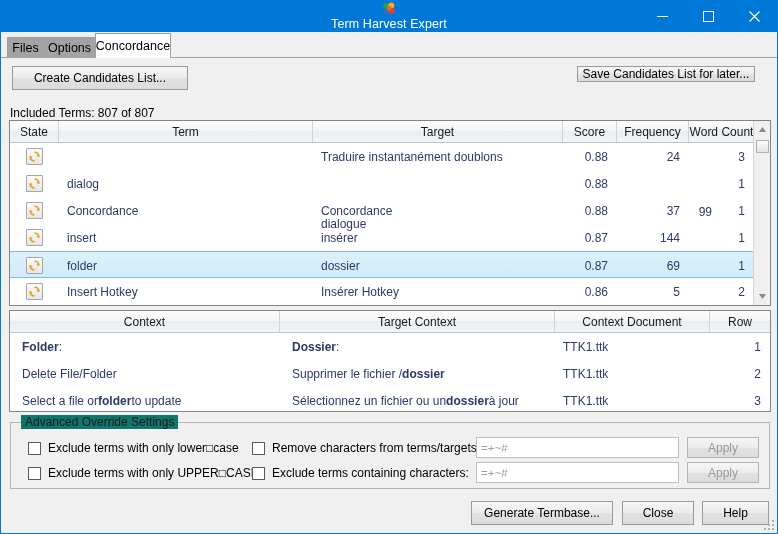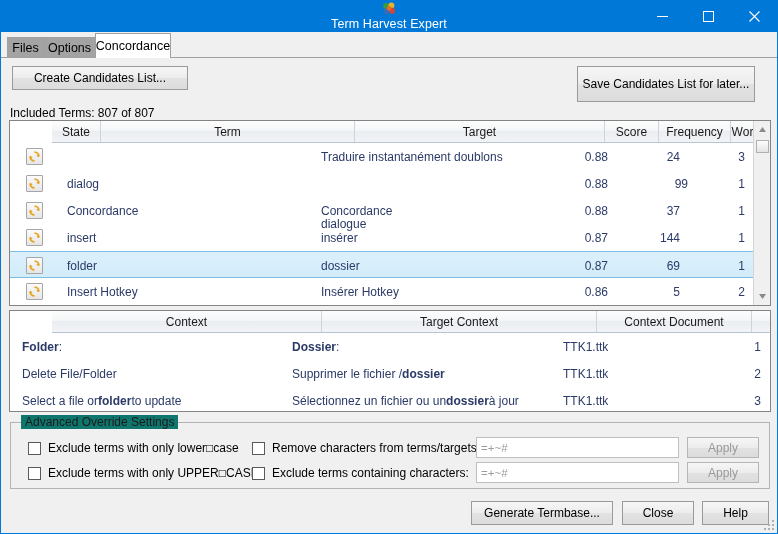--- a/index.html
+++ b/index.html
@@ -105,21 +105,20 @@
     font-size: 12px;
     color: #000;
   }
   
   .grid {
     position: absolute;
     background: #ffffff;
     border: 1px solid #848484;
     box-sizing: border-box;
     overflow: hidden;
-    padding-left: 42px;
   }
   .grid-head {
     height: 22px;
     background: linear-gradient(to bottom,#fdfdfd 0%,#f3f5f7 48%,#eaedf1 50%,#f2f4f7 100%);
     border-bottom: 1px solid #b8c4d0;
     position: relative;
     box-sizing: border-box;
   }
   .grid-head .hcell {
     position: absolute;
@@ -270,21 +269,21 @@
     <div class="tab active" style="left:94px; width:76px; height:25px;">
       <span>Concordance</span>
     </div>
   </div>
 
   <div class="content">
 
     <div class="btn" style="position:absolute; left:11px; top:8px; width:176px; height:24px;">
       <span>Create Candidates List...</span>
     </div>
-    <div class="btn" style="position:absolute; left:576px; top:8px; width:178px; height:36px;">
+    <div class="btn" style="position:absolute; left:576px; top:8px; width:178px; height:16px;">
       <span>Save Candidates List for later...</span>
     </div>
 
     <div class="included-label">Included Terms: 807 of 807</div>
 
     <div class="grid" style="left:8px; top:62px; width:762px; height:186px;">
 
       <div class="grid-head">
         <div class="hcell" style="left:0; width:49px;">State</div>
         <div class="hcell" style="left:49px; width:254px;">Term</div>
@@ -320,21 +319,21 @@
                 <path d="M8 2.6 A5.4 5.4 0 0 1 13.4 8" fill="none" stroke="#e8a21c" stroke-width="2.2"></path>
                 <path d="M8 13.4 A5.4 5.4 0 0 1 2.6 8" fill="none" stroke="#e8a21c" stroke-width="2.2"></path>
                 <path d="M13.4 5.2 L13.4 8.8 L10.2 7.0 Z" fill="#e8a21c"></path>
                 <path d="M2.6 10.8 L2.6 7.2 L5.8 9.0 Z" fill="#e8a21c"></path>
               </svg>
             </span>
           </div>
           <div class="cell" style="left:49px; width:254px; padding-left:8px;">dialog</div>
           <div class="cell" style="left:303px; width:250px; padding-left:8px;margin-top:40px;">dialogue</div>
           <div class="cell num" style="left:553px; width:54px;">0.88</div>
-          <div class="cell num" style="left:615px; width:72px;">99</div>
+          <div class="cell num" style="left:639px; width:72px;margin-top:28px;">99</div>
           <div class="cell num" style="left:679px; width:65px;">1</div>
         </div>
 
         <div class="row">
           <div class="cell" style="left:0; width:49px; justify-content:center;">
             <span class="state-icon">
               <svg width="13" height="13" viewBox="0 0 16 16">
                 <path d="M8 2.6 A5.4 5.4 0 0 1 13.4 8" fill="none" stroke="#e8a21c" stroke-width="2.2"></path>
                 <path d="M8 13.4 A5.4 5.4 0 0 1 2.6 8" fill="none" stroke="#e8a21c" stroke-width="2.2"></path>
                 <path d="M13.4 5.2 L13.4 8.8 L10.2 7.0 Z" fill="#e8a21c"></path>

